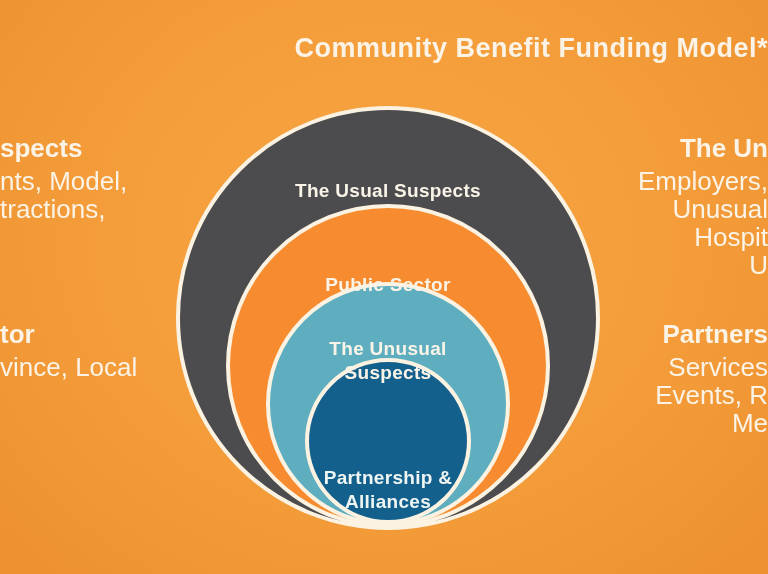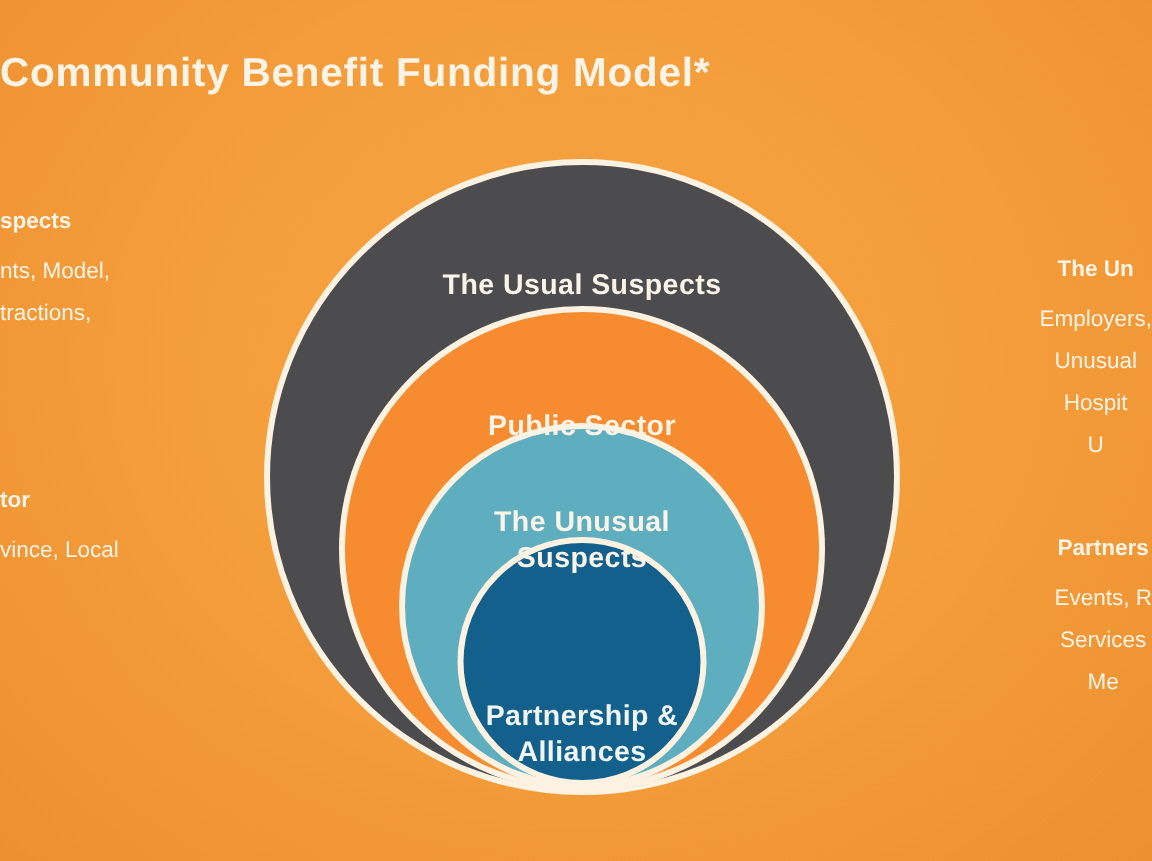--- a/index.html
+++ b/index.html
@@ -18,21 +18,21 @@
     height: 574px;
     overflow: hidden;
     background: radial-gradient(ellipse at 50% 42%, #f7a442 0%, #f49c3a 55%, #ec9030 100%);
   }
   .title {
     position: absolute;
     top: 33px;
     left: 0;
     width: 768px;
     margin: 0;
-    text-align: left;
+    text-align: right;
     font-size: 27px;
     font-weight: bold;
     letter-spacing: 0.5px;
     color: #fbf3e6;
   }
   
   .ring {
     position: absolute;
     border-radius: 50%;
     border: 4px solid #fbf2e2;
@@ -55,30 +55,30 @@
   }
   .label-0 { left: 238px; top: 141px; width: 300px; }
   .label-1 { left: 238px; top: 235px; width: 300px; }
   .label-2 { left: 303px; top: 299px; width: 170px; }
   .label-3 { left: 303px; top: 428px; width: 170px; color: #eef5f2; }
 
   
   .note {
     position: absolute;
     color: #fbf3e6;
-    font-size: 15px;
+    font-size: 26px;
     line-height: 28px;
     white-space: nowrap;
   }
   .note-heading {
     font-weight: bold;
     margin-bottom: 5px;
   }
   .note-left  { left: 0; text-align: left; }
-  .note-right { right: 0; text-align: center; margin-top: 32px; }
+  .note-right { right: 0; text-align: right; }
   .note-top  { top: 134px; }
   .note-mid  { top: 320px; }
 </style>
 </head>
 <body>
 
 <div class="canvas">
 
   <h1 class="title">Community Benefit Funding Model*</h1>
 
@@ -106,18 +106,18 @@
   <div class="note note-right note-top">
     <div class="note-heading">The Un</div>
     <div class="note-line">Employers,</div>
     <div class="note-line">Unusual</div>
     <div class="note-line">Hospit</div>
     <div class="note-line">U</div>
   </div>
 
   <div class="note note-right note-mid">
     <div class="note-heading">Partners</div>
+    <div class="note-line">Services</div>
     <div class="note-line">Events, R</div>
-    <div class="note-line">Services</div>
     <div class="note-line">Me</div>
   </div>
 
 </div>
 
 </body></html>

